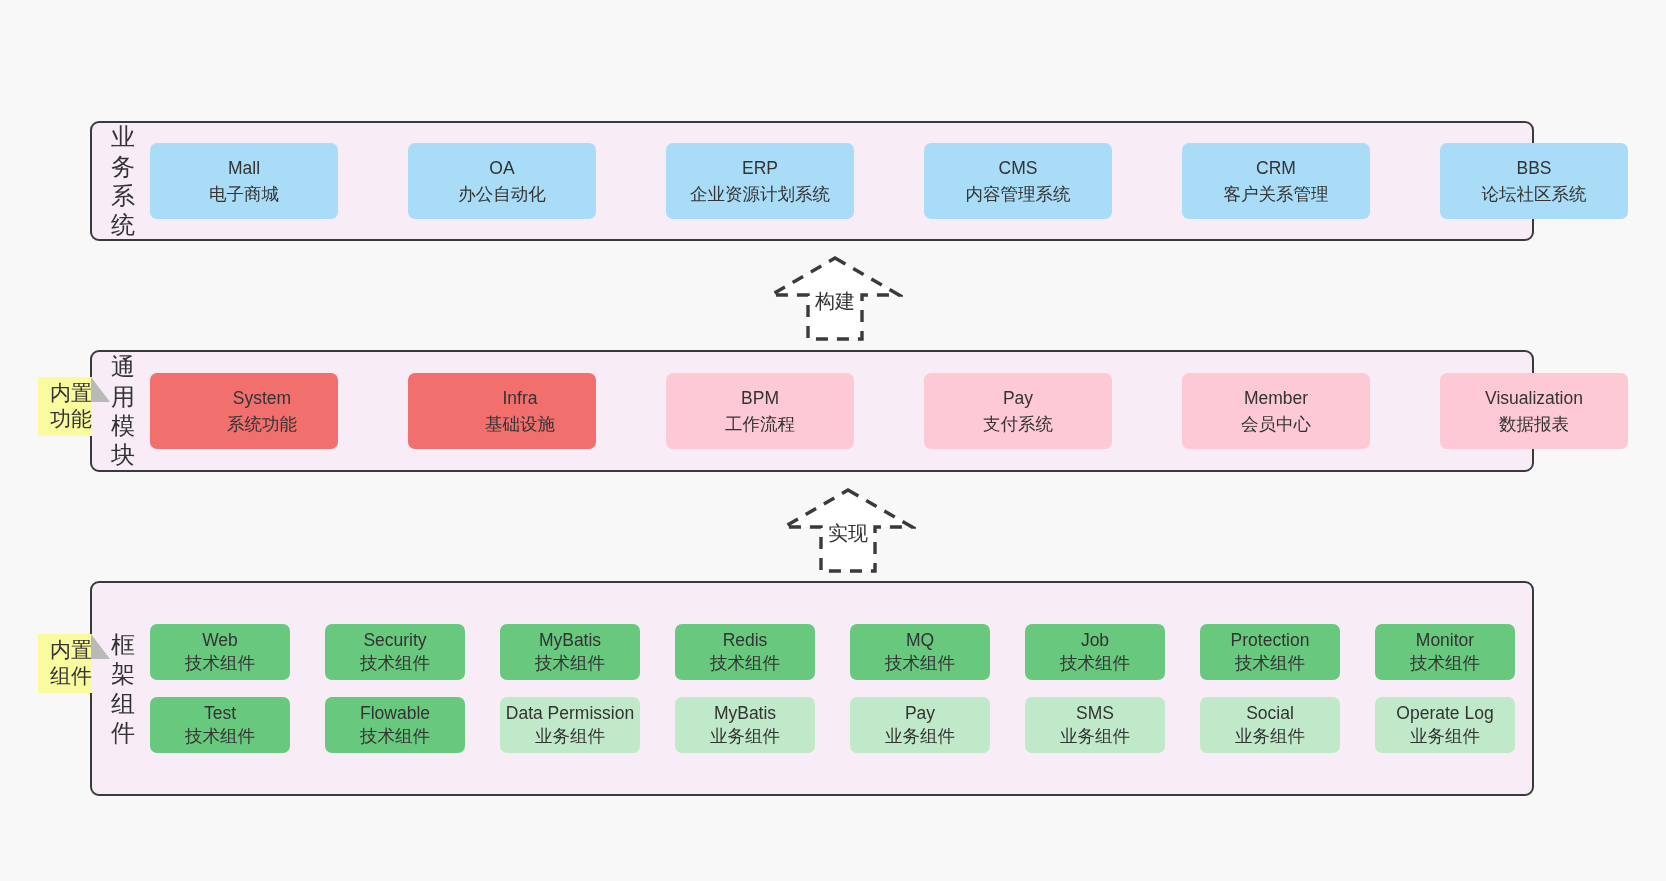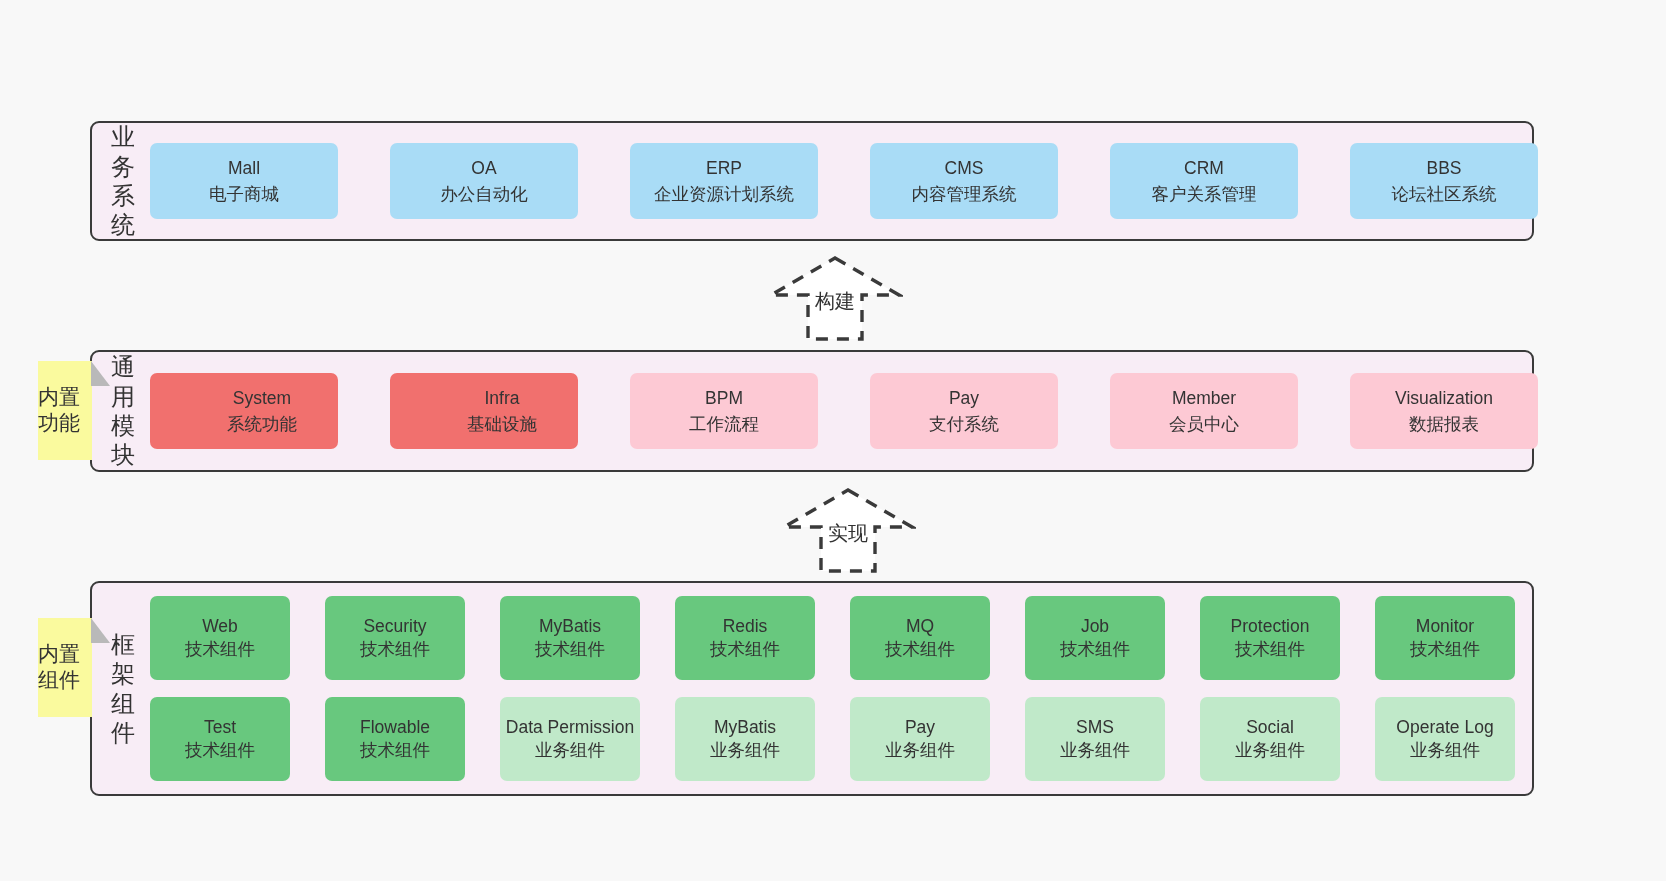--- a/index.html
+++ b/index.html
@@ -19,35 +19,35 @@
     background:var(--container-bg);border:2px solid var(--container-border);
     border-radius:9px;display:flex;align-items:center;
   }
   #panel-business{top:121px;height:120px;}
   #panel-modules{top:350px;height:122px;}
   #panel-components{top:581px;height:215px;}
   .side-label{
     flex:0 0 auto;width:28px;margin:0 13px 0 17px;font-size:24px;
     line-height:1.22;text-align:center;word-break:break-all;color:var(--text);
   }
-  .boxes{display:flex;gap:52px;}
+  .boxes{display:flex;gap:70px;}
   .box{
     box-sizing:border-box;display:flex;flex-direction:column;justify-content:center;
     align-items:center;border-radius:7px;text-align:center;color:var(--text);
   }
   .single .box{width:188px;height:76px;font-size:17.5px;line-height:1.5;}
   .grid{display:flex;flex-direction:column;gap:17px;}
   .grid .boxes{gap:35px;}
-  .grid .box{width:140px;height:84px;font-size:17.5px;line-height:1.32;}
+  .grid .box{width:140px;height:56px;font-size:17.5px;line-height:1.32;}
   .blue{background:var(--blue);} .red{background:var(--red);padding-left:36px;} .pink{background:var(--pink);}
   .green{background:var(--green);} .green-light{background:var(--green-light);}
   .sticky{
-    position:absolute;left:38px;width:54px;box-sizing:border-box;padding:23px 0;
-    background:var(--sticky);font-size:21px;line-height:1.26;text-align:left;
-    word-break:break-all;z-index:2;color:var(--text);
+    position:absolute;left:38px;width:54px;box-sizing:border-box;padding:3px 0;
+    background:var(--sticky);font-size:21px;line-height:1.26;text-align:right;
+    word-break:break-all;z-index:2;color:var(--text);margin-top:16px;
   }
   #sticky-modules{top:361px;}
   #sticky-components{top:618px;}
   .fold{
     position:absolute;top:0;left:100%;margin-left:-1px;width:19px;height:25px;
     background:var(--sticky-fold);clip-path:polygon(0 0,100% 100%,0 100%);
   }
   .arrow{position:absolute;width:136px;height:87px;}
   #arrow-build{left:767px;top:255px;}
   #arrow-implement{left:780px;top:487px;}

